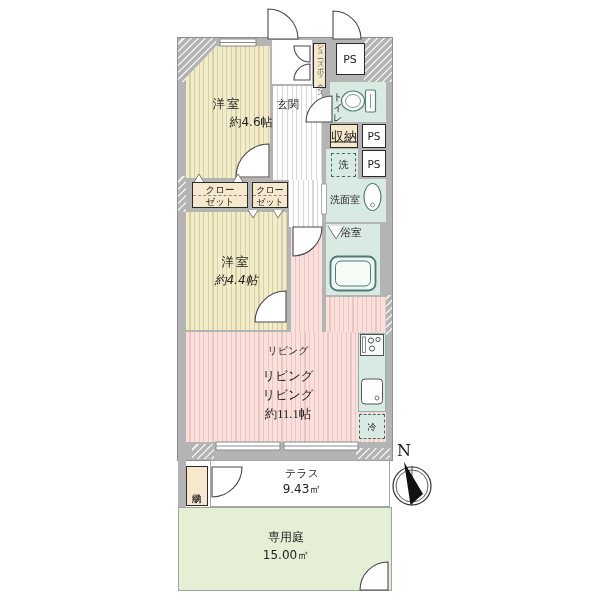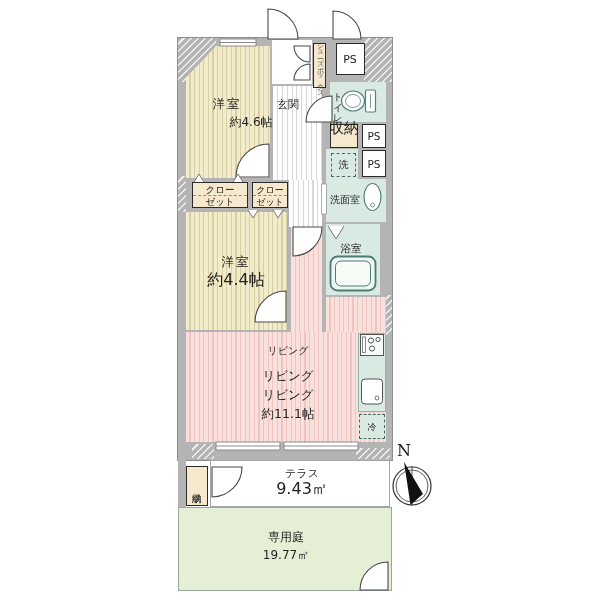--- a/index.html
+++ b/index.html
@@ -140,43 +140,43 @@
   </svg>
 
   <div class="lbl" style="left:227px;top:104px;font-size:12.5px;letter-spacing:2px;">洋室</div>
   <div class="lbl" style="left:227px;top:122px;font-size:12px;padding-left:48px;">約4.6帖</div>
 
   <div class="lbl" style="left:288px;top:60px;font-size:11px;margin-top:44px;">玄関</div>
   <div class="lbl vlbl" style="left:319.5px;top:66px;font-size:7px;color:#555;">シューズボックス</div>
   <div class="lbl" style="left:350px;top:59px;font-size:11px;">PS</div>
 
   <div class="lbl vlbl" style="left:338px;top:102px;font-size:9.5px;">トイレ</div>
-  <div class="lbl" style="left:344px;top:128px;font-size:15px;">収納</div>
+  <div class="lbl" style="left:344px;top:136px;font-size:13px;text-decoration:underline;">収納</div>
   <div class="lbl" style="left:374px;top:136px;font-size:10.5px;">PS</div>
   <div class="lbl" style="left:343.5px;top:165px;font-size:10px;">洗</div>
   <div class="lbl" style="left:374px;top:164px;font-size:10.5px;">PS</div>
   <div class="lbl" style="left:345px;top:200px;font-size:10px;">洗面室</div>
-  <div class="lbl" style="left:351px;top:248px;font-size:10.5px;">浴室</div>
+  <div class="lbl" style="left:351px;top:232px;font-size:10.5px;">浴室</div>
 
   <div class="lbl" style="left:220px;top:190px;font-size:9.5px;">クロー</div>
   <div class="lbl" style="left:220px;top:202px;font-size:9.5px;">ゼット</div>
   <div class="lbl" style="left:270px;top:190px;font-size:9px;">クロー</div>
   <div class="lbl" style="left:270px;top:202px;font-size:9px;">ゼット</div>
 
   <div class="lbl" style="left:236px;top:262px;font-size:12.5px;letter-spacing:2px;">洋室</div>
-  <div class="lbl" style="left:236px;top:280px;font-size:16px;">約4.4帖</div>
+  <div class="lbl" style="left:236px;top:280px;font-size:12px;font-style:italic;">約4.4帖</div>
 
   <div class="lbl" style="left:288px;top:352px;font-size:10px;font-family:Liberation Mono, monospace;">リビング</div>
   <div class="lbl" style="left:288px;top:376px;font-size:12.5px;">リビング</div>
   <div class="lbl" style="left:288px;top:395px;font-size:12.5px;">リビング</div>
-  <div class="lbl" style="left:288px;top:414px;font-size:12.5px;">約11.1帖</div>
+  <div class="lbl" style="left:288px;top:414px;font-size:12.5px;font-family:Liberation Serif, serif;">約11.1帖</div>
 
   <div class="lbl" style="left:372px;top:427px;font-size:9px;">冷</div>
 
   <div class="lbl vlbl" style="left:197px;top:486px;font-size:9.5px;">収納</div>
   <div class="lbl" style="left:302px;top:473px;font-size:11px;">テラス</div>
-  <div class="lbl" style="left:302px;top:489px;font-size:16px;">9.43㎡</div>
+  <div class="lbl" style="left:302px;top:489px;font-size:12px;">9.43㎡</div>
 
   <div class="lbl" style="left:286px;top:537px;font-size:12px;">専用庭</div>
-  <div class="lbl" style="left:286px;top:555px;font-size:12px;">19.77㎡</div>
+  <div class="lbl" style="left:286px;top:555px;font-size:12px;">15.00㎡</div>
 
   <div class="lbl" style="left:404px;top:451px;font-size:16px;font-family:'DejaVu Serif','Liberation Serif',serif;">N</div>
 </div>
 
 </body></html>

